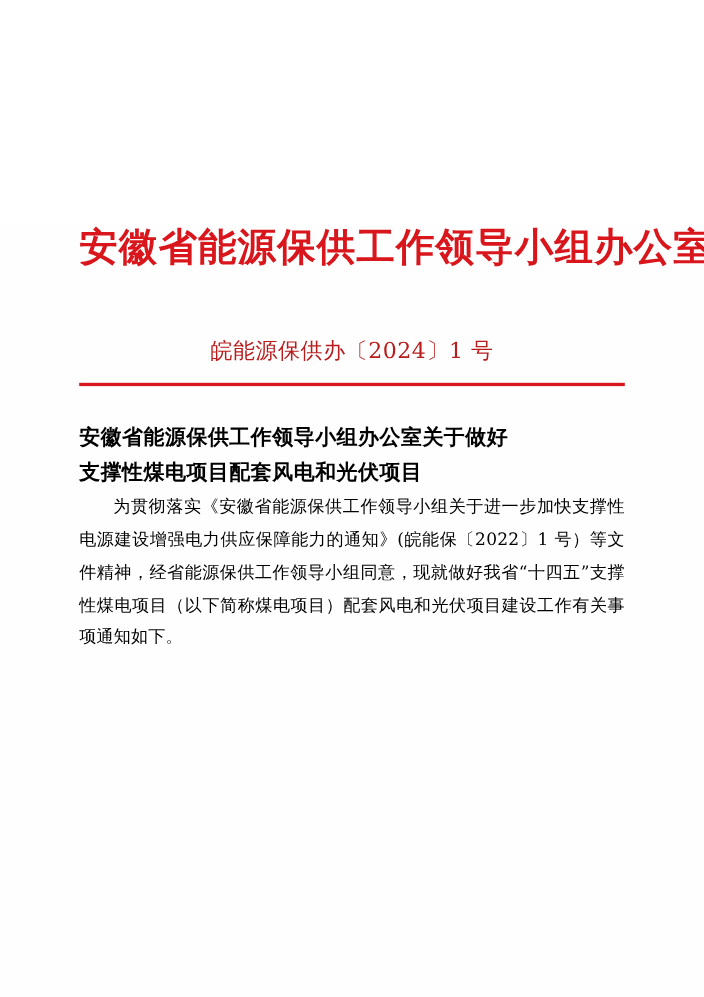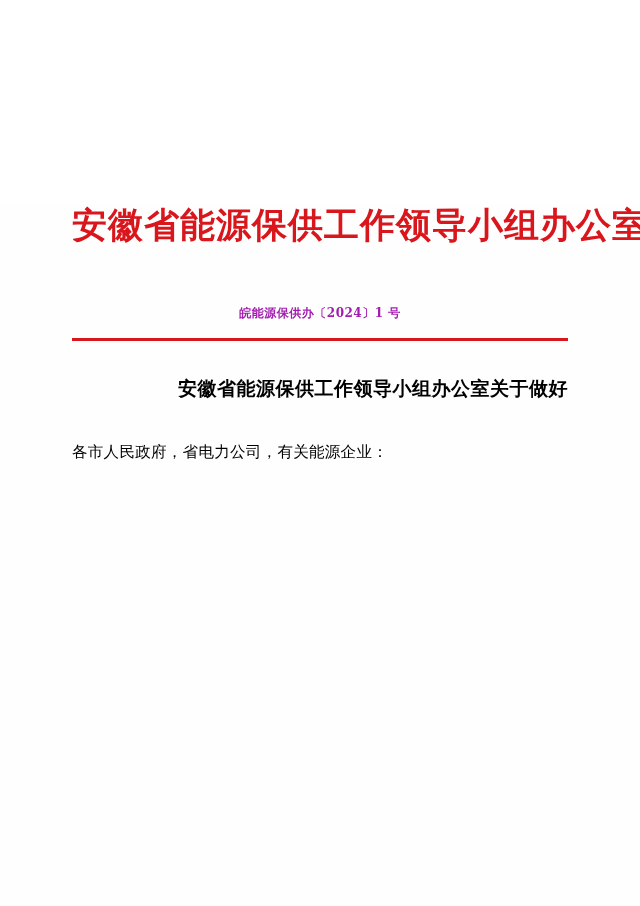--- a/index.html
+++ b/index.html
@@ -29,35 +29,34 @@
     font-family: "DejaVu Serif", "Liberation Serif", serif;
     font-weight: bold;
     font-size: 35px;
     letter-spacing: 1px;
     line-height: 1.15;
     white-space: nowrap;
   }
   .doc-number {
     margin-top: 60px;
     text-align: center;
-    color: #a21caf;
-    font-size: 12px;
+    color: #b91c1c;
+    font-size: 20px;
     font-family: "DejaVu Serif", "Liberation Serif", serif;
     letter-spacing: 0.5px;
-    font-weight: bold;
   }
   .red-rule {
     margin-top: 16px;
     height: 2.5px;
     background: #d8161c;
     width: 100%;
   }
   .title {
     margin-top: 32px;
-    text-align: right;
+    text-align: left;
     font-size: 19px;
     font-weight: bold;
     line-height: 1.62;
     letter-spacing: 0.5px;
     font-family: "DejaVu Serif", "Liberation Serif", serif;
   }
   .title div {
     white-space: nowrap;
   }
   .salutation {
@@ -84,19 +83,20 @@
 <div class="page">
 
   <div class="masthead">安徽省能源保供工作领导小组办公室文件</div>
 
   <div class="doc-number">皖能源保供办〔2024〕1 号</div>
 
   <div class="red-rule"></div>
 
   <div class="title">
     <div>安徽省能源保供工作领导小组办公室关于做好</div>
+    <div>支撑性煤电项目配套风电和光伏项目</div>
   </div>
 
-  <div class="salutation">各市人民政府，省电力公司，有关能源企业：</div>
 
+  <div class="body-para indent">为贯彻落实《安徽省能源保供工作领导小组关于进一步加快支撑性电源建设增强电力供应保障能力的通知》(皖能保〔2022〕1 号）等文件精神，经省能源保供工作领导小组同意，现就做好我省“十四五”支撑性煤电项目（以下简称煤电项目）配套风电和光伏项目建设工作有关事项通知如下。</div>
 
 
 </div>
 
 </body></html>

